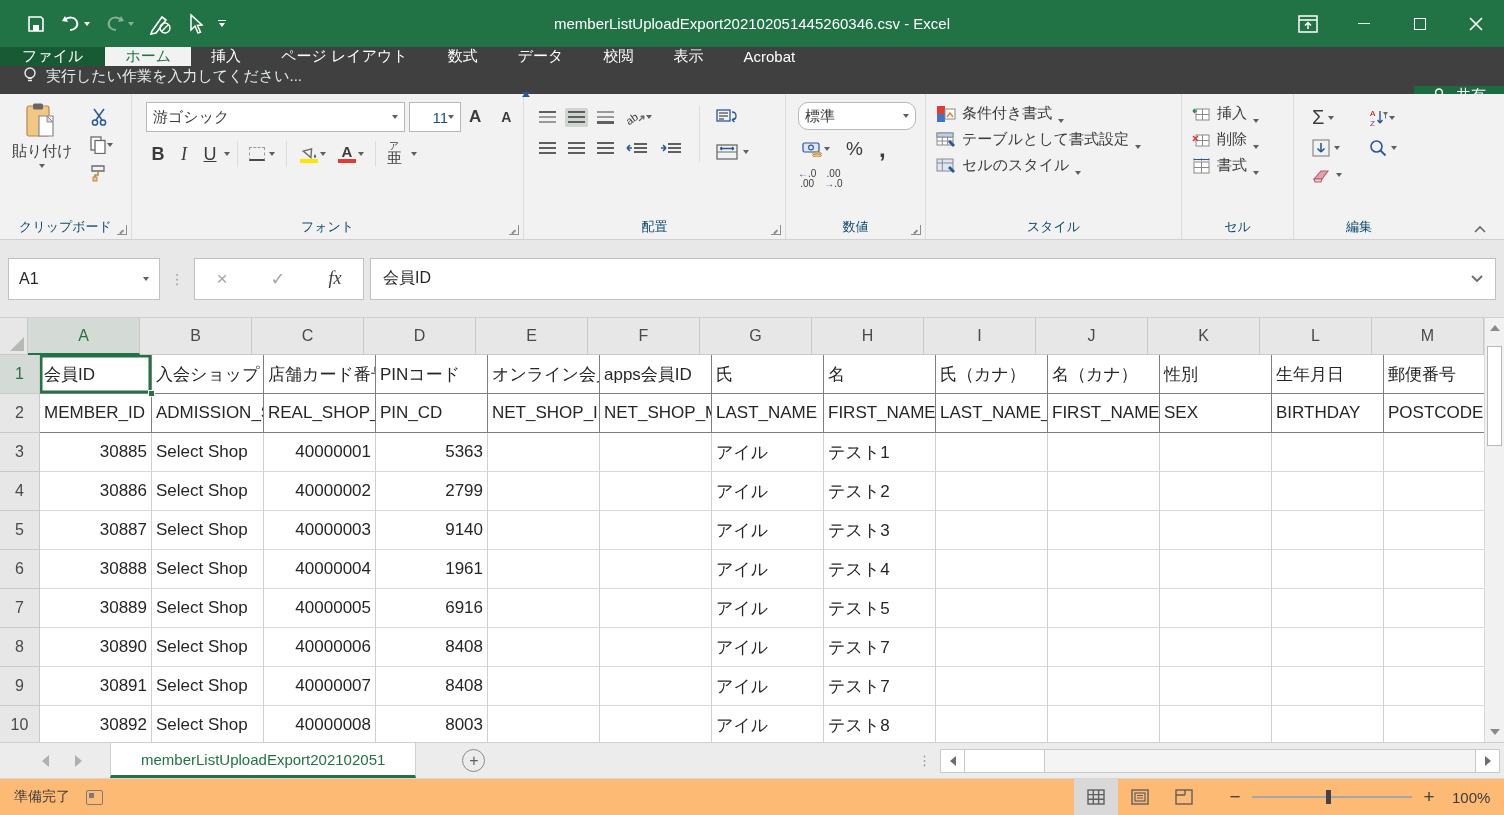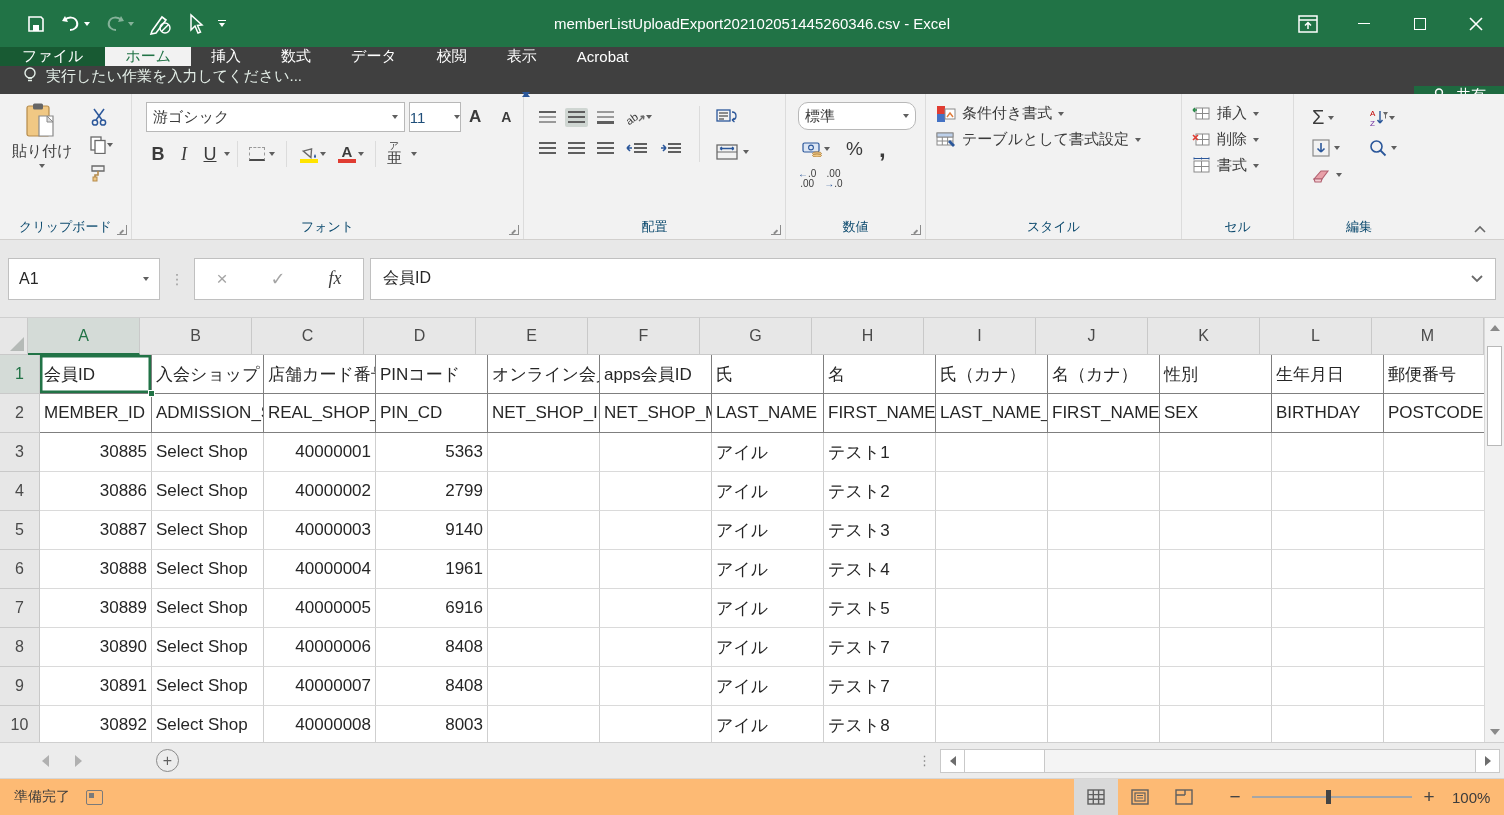--- a/index.html
+++ b/index.html
@@ -37,21 +37,21 @@
   
   .g-clip { width:132px; display:flex; }
   .paste { display:flex; flex-direction:column; align-items:center; margin:4px 2px 0 6px; cursor:pointer; }
   .clip-col { display:flex; flex-direction:column; gap:6px; margin:8px 0 0 10px; }
 
   
   .g-font { width:392px; }
   .fontrow1 { display:flex; align-items:center; gap:4px; margin:4px 0 8px 8px; }
   .combobox { background:#fff; border:1px solid #b8b8b8; display:flex; align-items:center; height:30px; padding:0 6px; font-size:15px; cursor:pointer; }
   .fname { width:259px; justify-content:space-between; }
-  .fsize { width:52px; justify-content:center; color:#1f4e79;gap:29px; }
+  .fsize { width:52px; justify-content:flex-end; color:#1f4e79; }
   .fontrow2 { display:flex; align-items:center; gap:2px; margin-left:8px; }
   .fmt { font-size:18px; width:24px; height:26px; display:flex; align-items:center; justify-content:center; cursor:pointer; color:#3b3b3b; }
   .sep-v { width:1px; height:26px; background:#dcdcdc; margin:0 5px; }
   .colorbar { position:relative; display:flex; flex-direction:column; align-items:center; width:22px; cursor:pointer; }
   .colorbar .bar { width:18px; height:4px; margin-top:0px; }
   .bigA { font-size:17px; font-weight:bold; position:relative; }
   .capA { position:absolute; top:-2px; right:-7px; width:0;height:0; border-left:4px solid transparent; border-right:4px solid transparent; }
 
   
   .g-align { width:262px; }
@@ -65,21 +65,21 @@
 
   
   .g-num { width:140px; }
   .numfmt { width:118px; height:28px; margin:4px 0 6px 6px; justify-content:space-between;border-radius:10px; }
   .numrow { display:flex; align-items:center; gap:8px; margin-left:6px; }
   .decbtn { font-size:10px; line-height:10px; text-align:center; cursor:pointer; color:#3b3b3b; }
   .decbtn b { color:#2b579a; }
 
   
   .stylelist { display:flex; flex-direction:column; gap:5px; margin-top:5px; }
-  .stylebtn { display:flex; align-items:center; gap:6px; font-size:15px; cursor:pointer; padding:1px 4px; }
+  .stylebtn { display:flex; align-items:flex-end; gap:6px; font-size:15px; cursor:pointer; padding:1px 4px; }
   .g-styles { width:256px; }
   .g-cells { width:112px; }
   .g-edit { width:130px; }
   .editgrid { display:grid; grid-template-columns:1fr 1fr; gap:6px 2px; margin:6px 0 0 8px; }
 
   
   .fbar { height:78px; background:#e8e8e8; display:flex; align-items:center; padding:0 8px; gap:6px; border-bottom:1px solid #cfcfcf; }
   .namebox { width:152px; height:42px; background:#fff; border:1px solid #c0c0c0; display:flex; align-items:center; padding:0 10px; font-size:16px; justify-content:space-between; cursor:text; }
   .fdots { color:#9a9a9a; font-size:14px; padding:0 4px; }
   .fbtns { height:42px; background:#fff; border:1px solid #c0c0c0; display:flex; align-items:center; width:170px; justify-content:space-around; }
@@ -210,20 +210,21 @@
         </svg>
     </div>
   </div>
 </div>
 
 <div class="tabrow">
   <div id="tabs-container" style="display:flex">
       <div class="tab file">ファイル</div>
       <div class="tab active">ホーム</div>
       <div class="tab">挿入</div>
+      <div class="tab">ページ レイアウト</div>
       <div class="tab">数式</div>
       <div class="tab">データ</div>
       <div class="tab">校閲</div>
       <div class="tab">表示</div>
       <div class="tab">Acrobat</div>
     </div>
   <div class="tellme">
     <svg width="16" height="20" viewBox="0 0 16 20">
         <circle cx="8" cy="7" r="5" fill="none" stroke="#e4efe8" stroke-width="1.4"></circle>
         <path d="M6 12 L10 12 M6 14.5 L10 14.5" stroke="#e4efe8" stroke-width="1.4"></path>
@@ -455,20 +456,29 @@
       <div class="stylebtn">
         <svg width="20" height="18" viewBox="0 0 20 18">
             <rect x="1" y="2" width="16" height="12" fill="#fff" stroke="#8a8a8a"></rect>
             <path d="M1 6 h16 M1 10 h16 M6.3 2 v12 M11.6 2 v12" stroke="#8a8a8a"></path>
             <rect x="1" y="2" width="16" height="4" fill="#bdd0ea" stroke="#8a8a8a"></rect>
             <path d="M12 11 l5 5 l2 -2 l-5 -5 z" fill="#2b579a"></path>
           </svg>
         <span>テーブルとして書式設定</span>
         <span class="dd ddg"></span>
       </div>
+      <div class="stylebtn">
+        <svg width="20" height="18" viewBox="0 0 20 18">
+            <rect x="1" y="2" width="16" height="12" fill="#dce6f4" stroke="#8a8a8a"></rect>
+            <path d="M1 6 h16 M6.3 2 v12" stroke="#8a8a8a"></path>
+            <path d="M12 11 l5 5 l2 -2 l-5 -5 z" fill="#2b579a"></path>
+          </svg>
+        <span>セルのスタイル</span>
+        <span class="dd ddg"></span>
+      </div>
     </div>
     <span class="grouplabel">スタイル</span>
   </div>
 
   <div class="group g-cells">
     <div class="stylelist">
       <div class="stylebtn">
         <svg width="19" height="17" viewBox="0 0 19 17">
             <rect x="4" y="3" width="13" height="11" fill="#fff" stroke="#8a8a8a"></rect>
             <path d="M4 8.5 h13 M10.5 3 v11" stroke="#8a8a8a"></path>
@@ -1018,20 +1028,23 @@
         <div class="tri-dn"></div>
       </div>
   </div>
 </div>
 
 <div class="sheettabs">
   <div class="navarrows">
     <div class="tri-l"></div>
     <div class="tri-r"></div>
   </div>
+  <div class="sheettab">
+    <span>memberListUploadExport202102051</span>
+  </div>
   <div class="addsheet">+</div>
   <div class="hscrollzone">
     <span class="hdots">⋮</span>
     <div class="hscroll">
       <div class="harrow">
           <div class="tri-l2"></div>
         </div>
       <div class="hthumb"></div>
       <div class="harrow right">
           <div class="tri-r2"></div>

